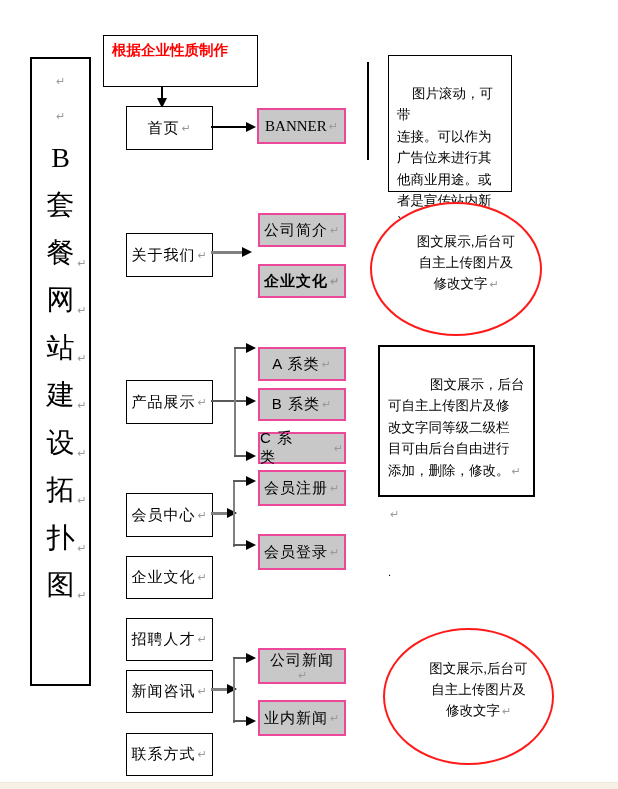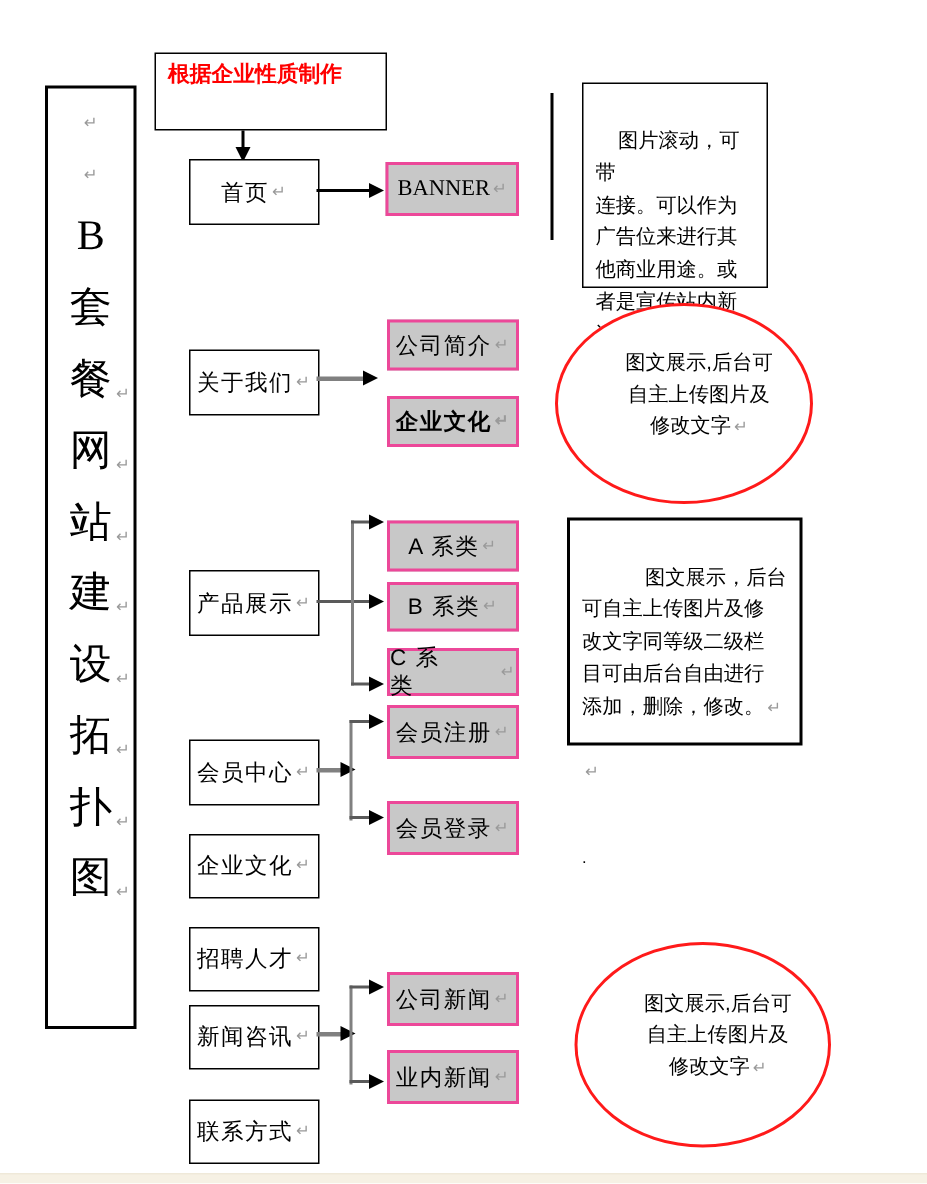--- a/index.html
+++ b/index.html
@@ -218,21 +218,21 @@
   </div>
 
   <div class="hline thick" style="left:211px;top:688px;width:17px;"></div>
   <div class="ah" style="left:227px;top:684px;"></div>
   <div class="vline" style="left:233px;top:657px;height:66px;"></div>
   <div class="hline" style="left:233px;top:657px;width:14px;"></div>
   <div class="ah" style="left:246px;top:653px;"></div>
   <div class="hline" style="left:233px;top:720px;width:14px;"></div>
   <div class="ah" style="left:246px;top:716px;"></div>
 
-  <div class="gbox" style="left:258px;top:648px;width:84px;height:32px;">
+  <div class="gbox" style="left:258px;top:648px;width:84px;height:32px;flex-direction:column;">
     <span>公司新闻</span>
       <span class="mark">↵</span>
   </div>
   <div class="gbox" style="left:258px;top:700px;width:84px;height:32px;">
     <span>业内新闻</span>
       <span class="mark">↵</span>
   </div>
 
   <div class="wbox" style="left:126px;top:733px;width:85px;height:41px;">
     <span>联系方式</span>

